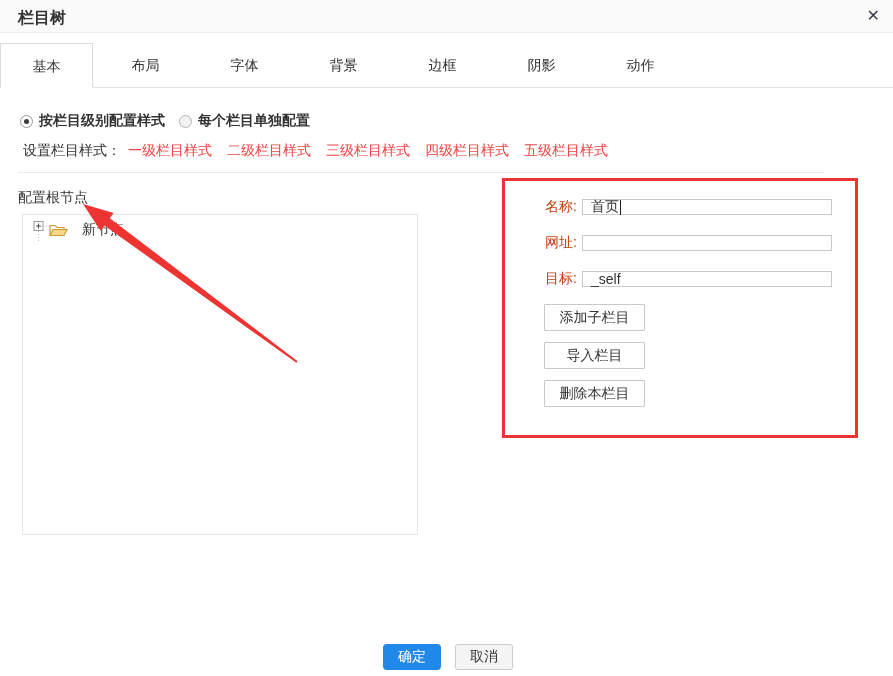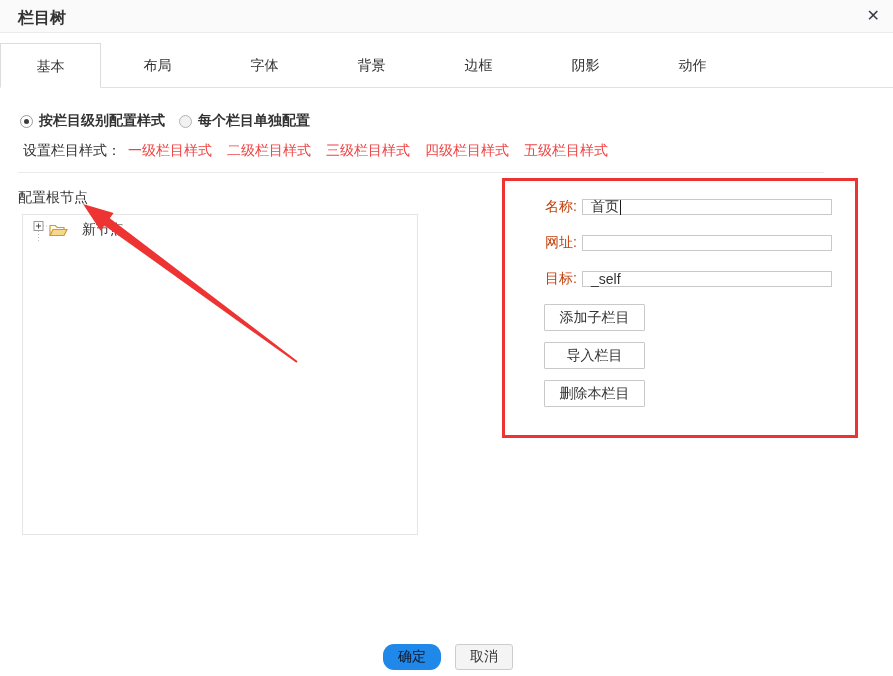--- a/index.html
+++ b/index.html
@@ -11,21 +11,21 @@
   }
   
   .dlg-header { position:absolute; left:0; top:0; width:893px; height:33px;
     background:#fafafa; border-bottom:1px solid #ececec; }
   .dlg-title { position:absolute; left:18px; top:8px; font-weight:bold; font-size:16px; color:#333; }
   .dlg-close { position:absolute; right:13px; top:6px; font-size:16px; line-height:20px;
     color:#3a3a46; cursor:pointer; }
   
   .tab-bar { position:absolute; left:0; top:33px; width:893px; height:55px;
     display:flex; align-items:flex-end; border-bottom:1px solid #e1e1e1; background:#fff; }
-  .tab { width:101px; height:44px; line-height:44px; text-align:center; margin-right:6px;
+  .tab { width:93px; height:44px; line-height:44px; text-align:center; margin-right:6px;
     color:#333; cursor:pointer; background:transparent; }
   .tab.active { height:45px; line-height:44px; background:#fff; border:1px solid #dcdcdc;
     border-bottom:1px solid #ffffff; margin-bottom:-1px; }
   
   .radio-row { position:absolute; left:20px; top:110px; height:22px;
     display:flex; align-items:center; gap:14px;font-weight:bold; }
   .radio-opt { display:flex; align-items:center; gap:6px; cursor:pointer; }
   .radio-circle { width:13px; height:13px; border-radius:50%; border:1px solid #9a9a9a;
     background:#fff; position:relative; flex:0 0 auto; }
   .radio-circle.checked::after { content:""; position:absolute; left:3px; top:3px;
@@ -56,21 +56,21 @@
   .form-label { width:40px; text-align:right; margin-right:5px; color:#c2410c; }
   .text-input { width:250px; height:16px; border:1px solid #c9c9c9; background:#fff;
     display:flex; align-items:center; padding:0 8px; font-size:14px; color:#333; cursor:text; }
   .caret { display:inline-block; width:1px; height:15px; background:#1a1a1a; margin-left:1px; }
   .side-btn { position:absolute; left:544px; width:101px; height:27px;
     border:1px solid #c9c9c9; background:#fff; display:flex; align-items:center;
     justify-content:center; font-size:14px; color:#333; cursor:pointer; border-radius:1px; }
   .side-btn.b1 { top:304px;font-family:Liberation Serif, serif; } .side-btn.b2 { top:342px; } .side-btn.b3 { top:380px; }
   
   .btn-ok { position:absolute; left:383px; top:644px; width:58px; height:26px;
-    background:#2088e8; color:#0f172a; border:none; border-radius:11px; font-size:14px;
+    background:#2088e8; color:#ffffff; border:none; border-radius:4px; font-size:14px;
     display:flex; align-items:center; justify-content:center; cursor:pointer; }
   .btn-cancel { position:absolute; left:455px; top:644px; width:58px; height:26px;
     background:#f4f4f4; color:#333; border:1px solid #cccccc; border-radius:3px; font-size:14px;
     display:flex; align-items:center; justify-content:center; cursor:pointer; }
 </style>
 </head>
 <body>
 
 <div class="dlg-header">
   <div class="dlg-title">栏目树</div>

